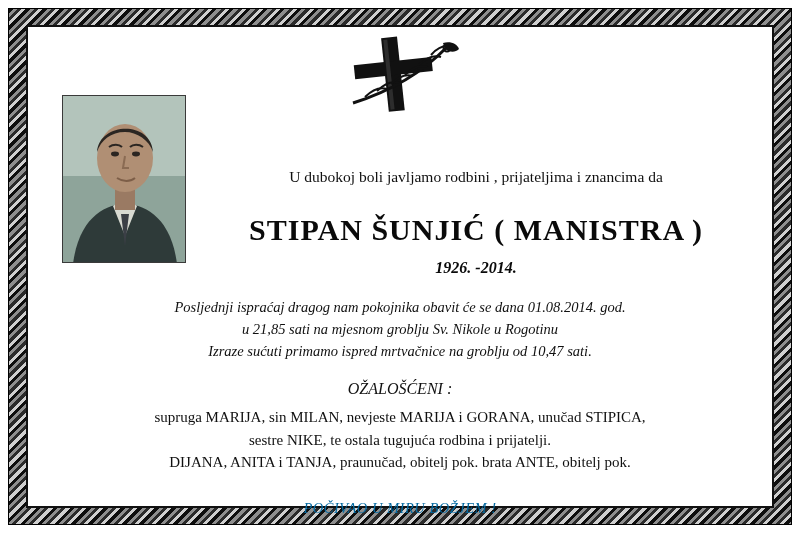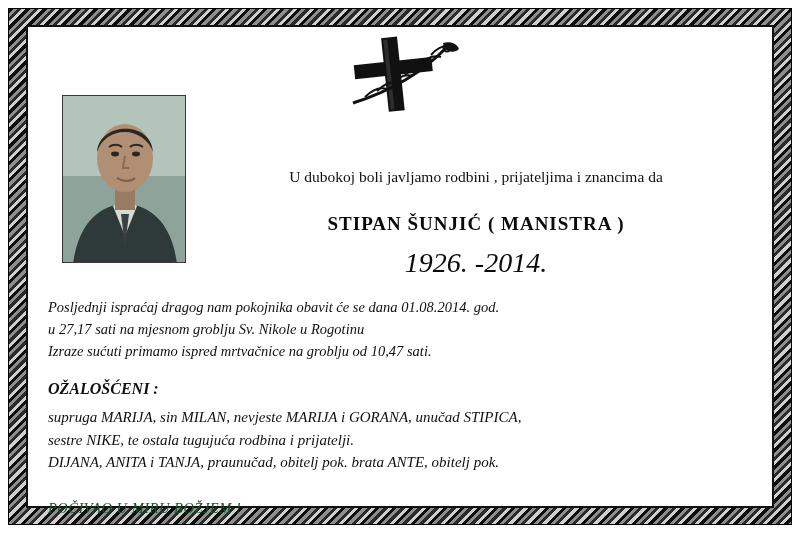--- a/index.html
+++ b/index.html
@@ -76,67 +76,65 @@
     text-align: center;
     margin-top: 48px;
   }
   .lead {
     font-size: 15.5px;
     line-height: 1.55;
     color: #101010;
   }
   .name {
     margin-top: 24px;
-    font-size: 19px;
+    font-size: 30px;
     font-weight: bold;
     letter-spacing: 1px;
     color: #0a0a0a;
     white-space: nowrap;
   }
   .years {
     margin-top: 12px;
-    font-size: 28px;
-    font-style: italic;
-    font-weight: normal;
+    font-size: 16px;
+    font-style: italic;
+    font-weight: bold;
     color: #0a0a0a;
   }
 
   .lower {
     position: absolute;
     left: 18px;
     top: 268px;
     width: 704px;
-    text-align: left;
+    text-align: center;
   }
   .funeral {
     font-size: 14.5px;
     font-style: italic;
     line-height: 1.5;
     color: #101010;
   }
   .mourners-title {
     margin-top: 18px;
     font-size: 16px;
     font-style: italic;
     color: #101010;
-    font-weight: bold;
   }
   .mourners {
     margin-top: 8px;
     font-size: 15px;
-    font-style: italic;
     line-height: 1.5;
     color: #101010;
   }
   .closing {
     margin-top: 26px;
     font-size: 14.5px;
     font-style: italic;
     letter-spacing: 0.5px;
-    color: #14532d;
+    color: #0369a1;
   }
   .nowrap { white-space: nowrap; }
 </style>
 </head>
 <body>
 
 <div id="obituary-card">
 
   <div class="frame-outer"></div>
   <div class="frame-inner-line"></div>
@@ -194,21 +192,21 @@
       <div class="lead">
         <div class="nowrap">U dubokoj boli javljamo rodbini , prijateljima i znancima da</div>
       </div>
       <div class="name">STIPAN   ŠUNJIĆ ( MANISTRA )</div>
       <div class="years">1926. -2014.</div>
     </div>
 
     <div class="lower">
       <div class="funeral">
         <div>Posljednji  ispraćaj dragog nam pokojnika obavit će se dana 01.08.2014. god.</div>
-        <div>u 27,17 sati na mjesnom groblju Sv. Nikole u Rogotinu</div>
+        <div>u 21,85 sati na mjesnom groblju Sv. Nikole u Rogotinu</div>
         <div>Izraze sućuti primamo ispred  mrtvačnice na groblju od 10,47  sati.</div>
       </div>
 
       <div class="mourners-title">OŽALOŠĆENI :</div>
 
       <div class="mourners">
         <div>supruga MARIJA, sin MILAN, nevjeste MARIJA i GORANA, unučad STIPICA,</div>
         <div>sestre NIKE, te ostala tugujuća rodbina i prijatelji.</div>
         <div>DIJANA, ANITA i TANJA, praunučad, obitelj pok. brata ANTE, obitelj pok.</div>
       </div>

